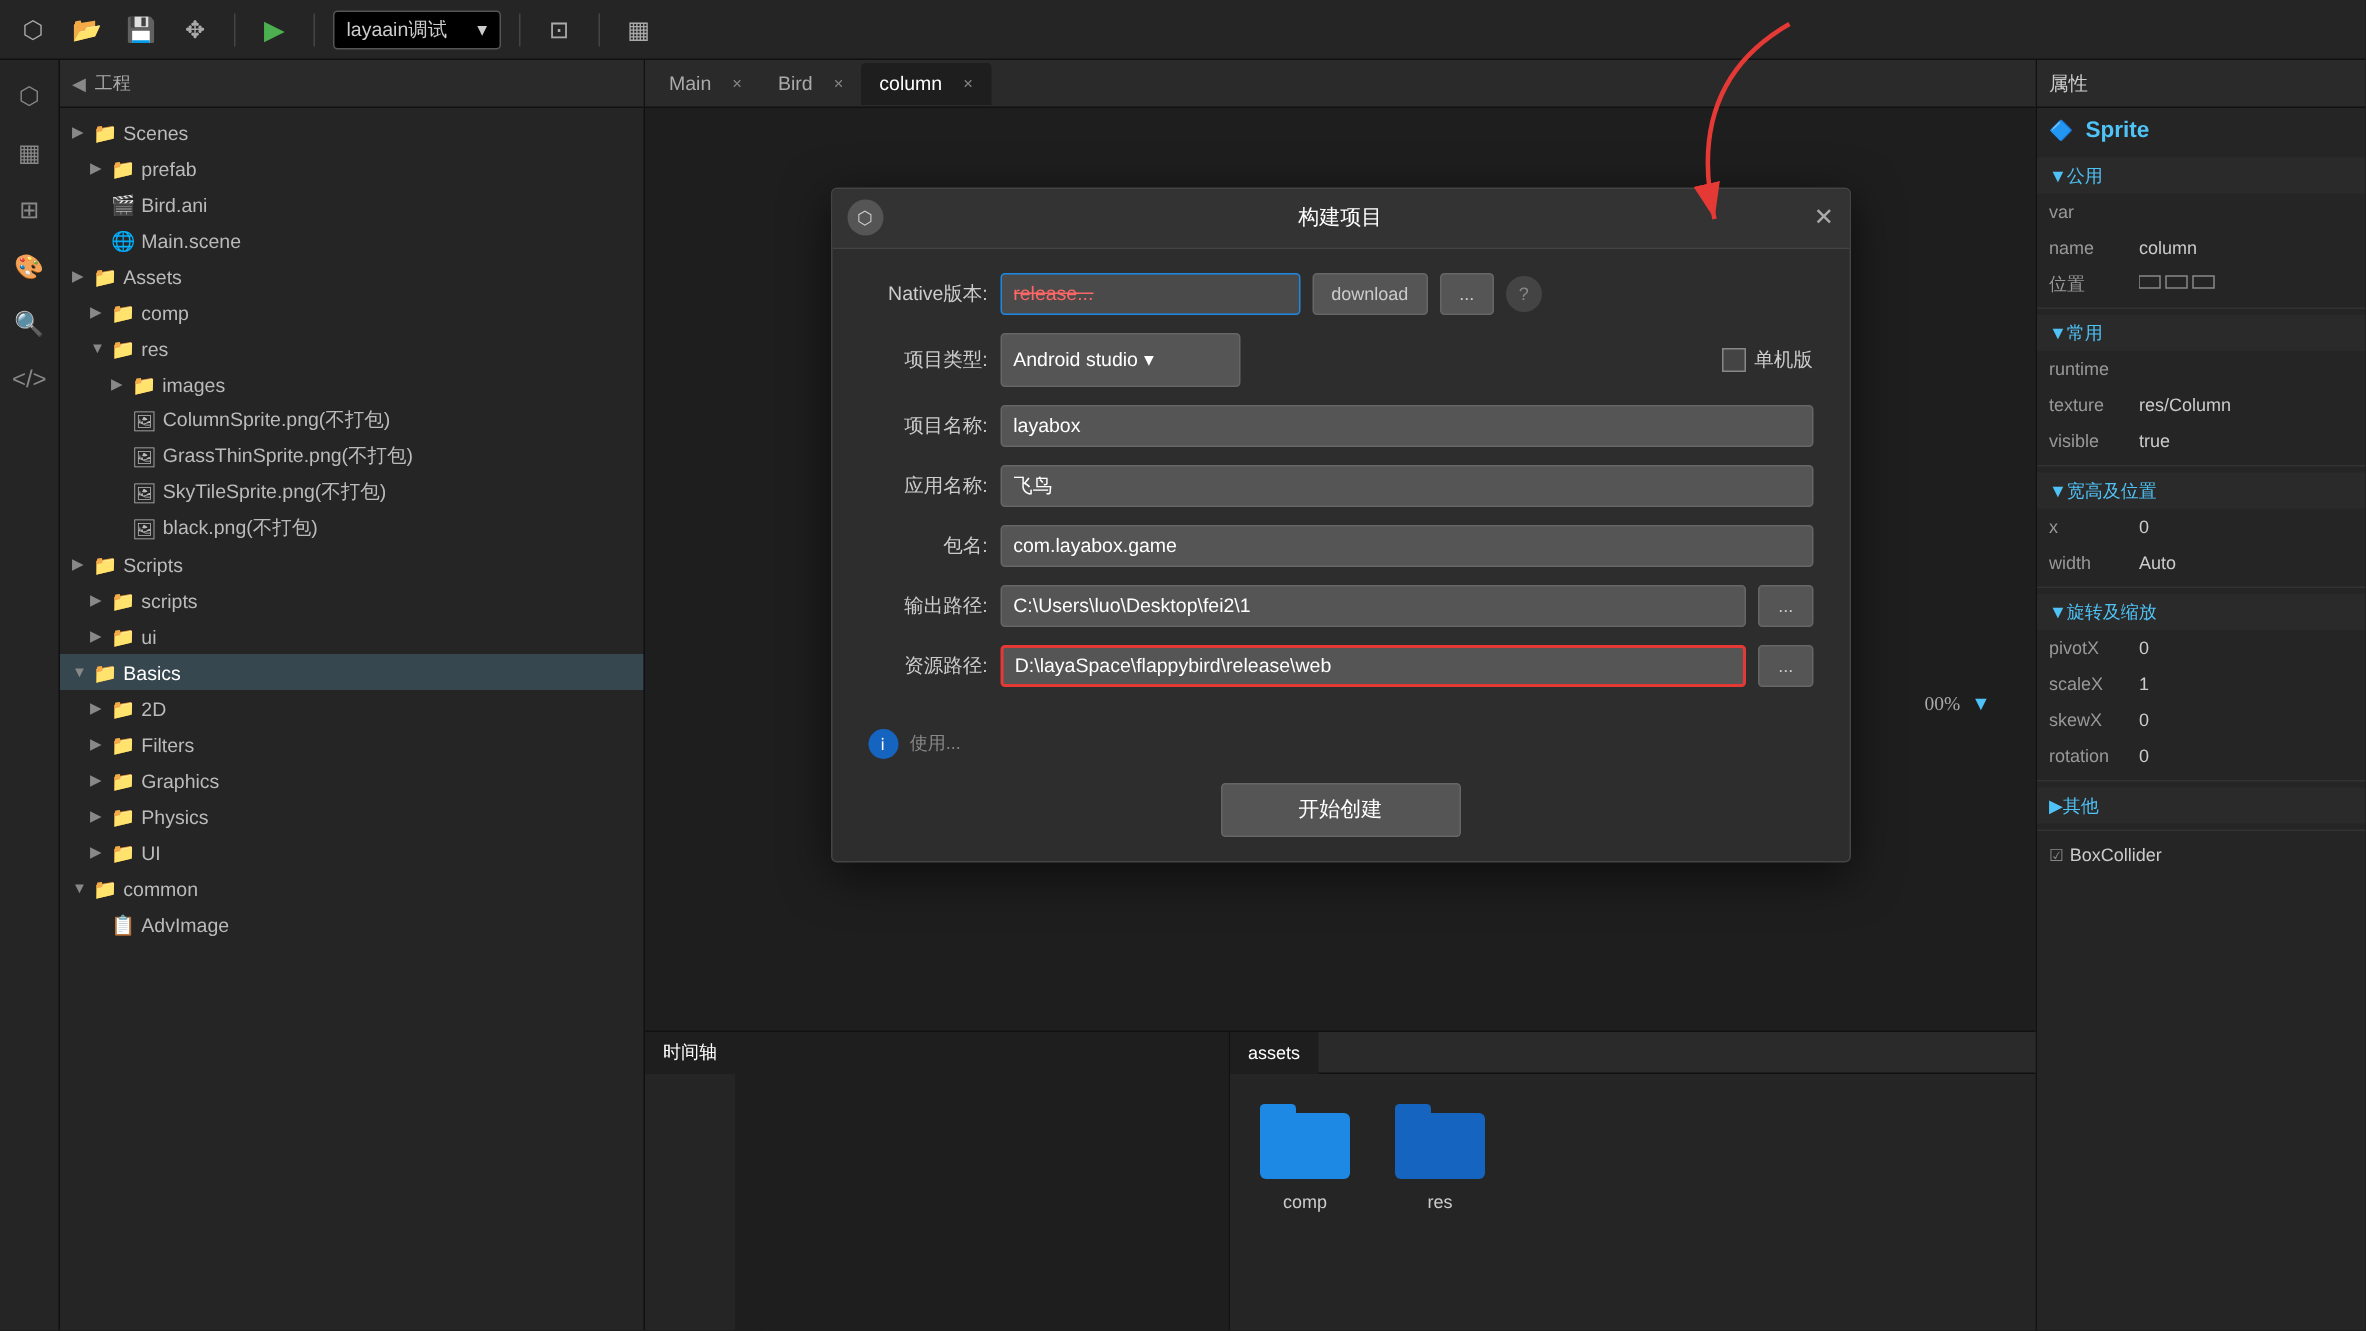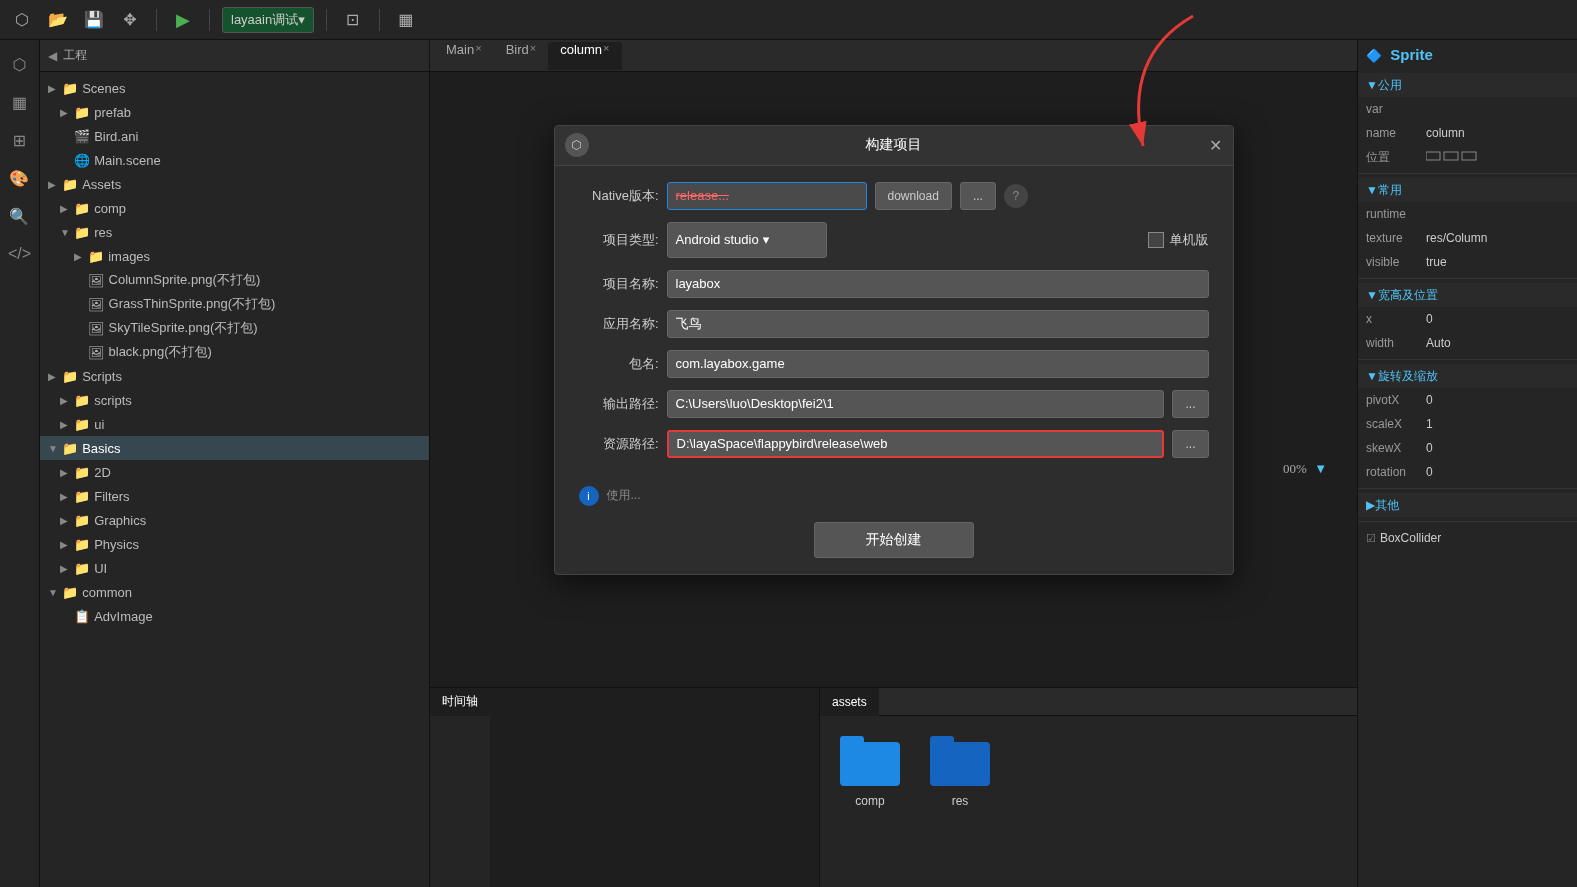--- a/index.html
+++ b/index.html
@@ -24,22 +24,22 @@
       padding: 0 8px;
       gap: 8px;
     }
     .toolbar-icon {
       width: 28px; height: 28px;
       display: flex; align-items: center; justify-content: center;
       color: #aaa; font-size: 16px; cursor: pointer;
     }
     .toolbar-separator { width: 1px; height: 22px; background: #444; margin: 0 4px; }
     .toolbar-dropdown {
-      background: #14532d; border: 1px solid #555; color: #ccc;
-      padding: 3px 8px; border-radius: 3px; display: flex; align-items: center; gap: 0;
+      background: #000000; border: 1px solid #555; color: #ccc;
+      padding: 3px 8px; border-radius: 3px; display: flex; align-items: center; gap: 20px;
       cursor: pointer; font-size: 13px;
     }
     .toolbar-play { color: #4caf50; font-size: 18px; }
 
     
     .main-layout {
       display: flex;
       height: calc(887px - 40px);
     }
 
@@ -107,22 +107,22 @@
       background: #2a2a2a;
       display: flex;
       align-items: center;
       border-bottom: 1px solid #111;
       padding: 0 4px;
     }
     .tab {
       height: 28px;
       padding: 0 12px;
       display: flex;
-      align-items: flex-start;
-      gap: 1px;
+      align-items: center;
+      gap: 14px;
       cursor: pointer;
       color: #aaa;
       font-size: 13px;
       border-radius: 3px 3px 0 0;
     }
     .tab.active { background: #1e1e1e; color: #fff; }
     .tab-close { font-size: 11px; color: #888; }
 
     
     .center-area {
@@ -735,20 +735,23 @@
               <div class="folder-body" style="background:#1565c0;"></div>
             </div>
             <span class="asset-label">res</span>
           </div>
         </div>
       </div>
     </div>
   </div>
 
   <div class="right-panel">
+    <div class="right-panel-header">
+      <span>属性</span>
+    </div>
     <div class="sprite-label">
       <span style="color:#888;font-size:13px;margin-right:4px;">🔷</span>
       <span>Sprite</span>
     </div>
 
     <div class="property-section">
       <div class="property-section-header">
         <span>▼ </span>
         <span>公用</span>
       </div>

